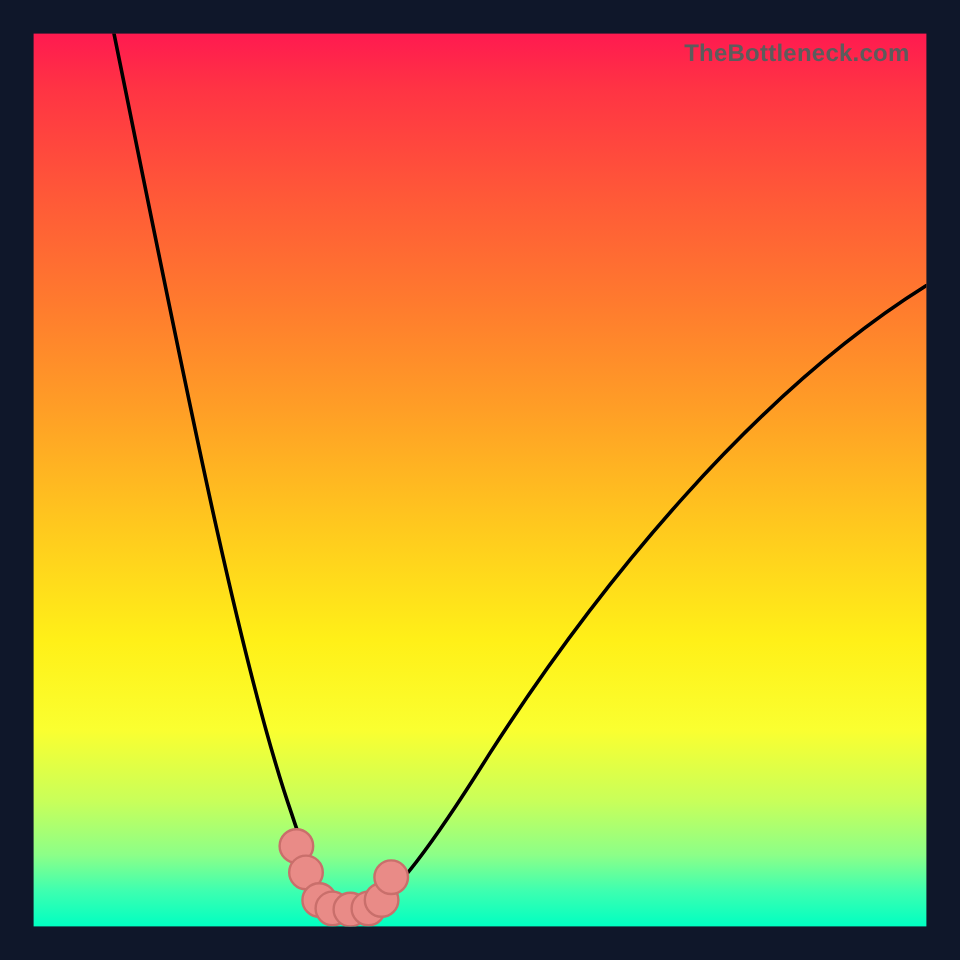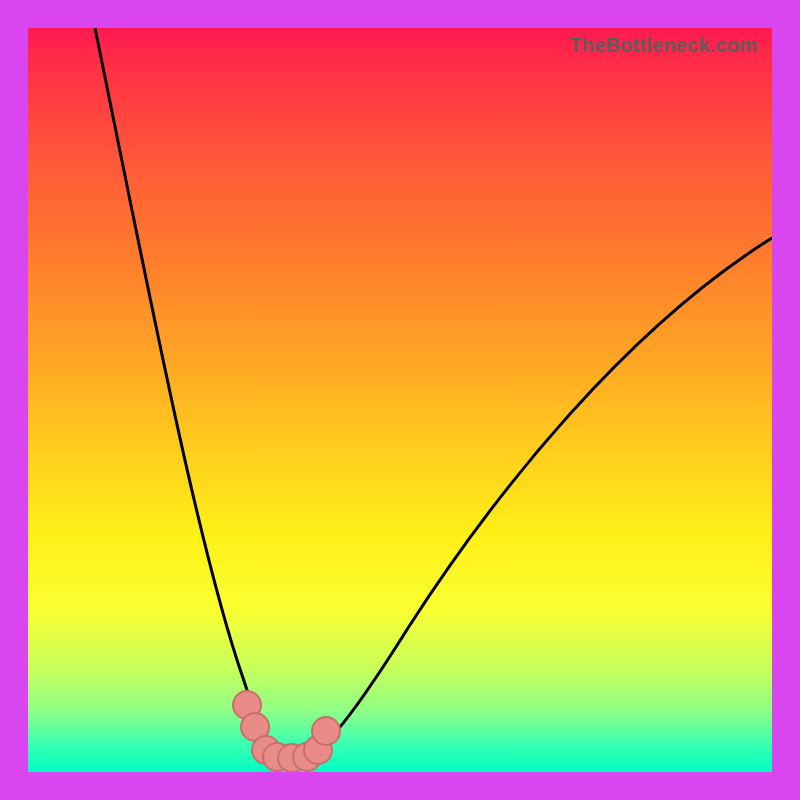--- a/index.html
+++ b/index.html
@@ -10,21 +10,21 @@
     background: #000;
     font-family: Arial, Helvetica, sans-serif;
     overflow: hidden;
   }
   .frame {
     position: absolute;
     top: 0;
     left: 0;
     width: 800px;
     height: 800px;
-    background: #d946ef;
+    background: #0f172a;
     text-align: right;
   }
   .plot-area {
     position: absolute;
     top: 28px;
     left: 28px;
     width: 744px;
     height: 744px;
     background: linear-gradient(to bottom,
       #ff1a50 0%,

